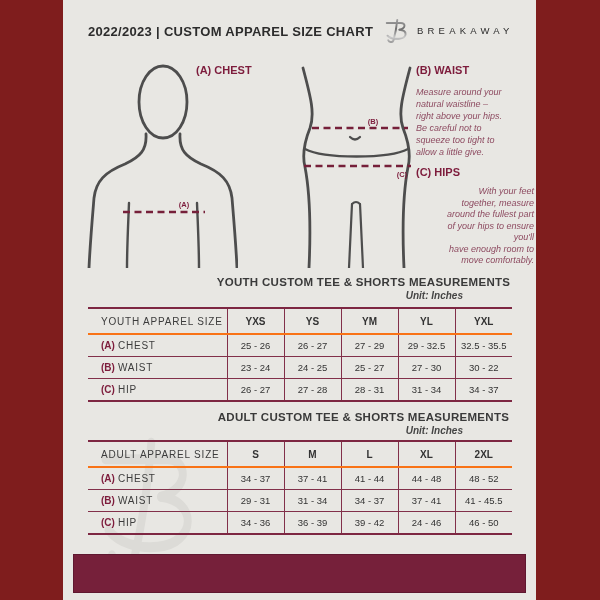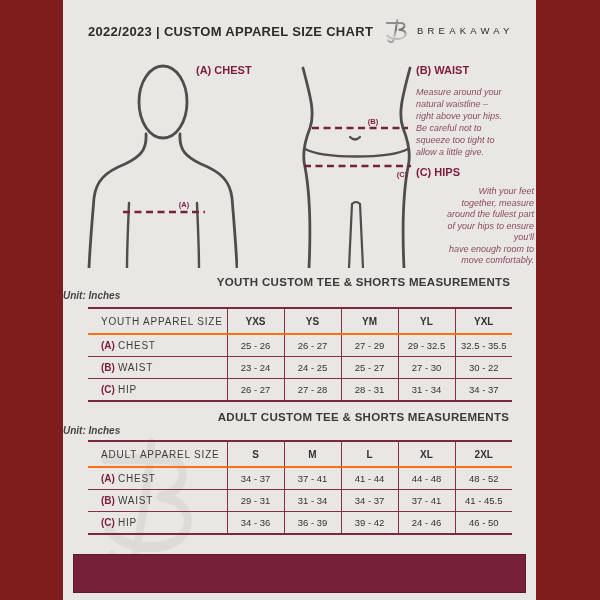--- a/index.html
+++ b/index.html
@@ -22,21 +22,21 @@
   .m-body.gray{color:#8d8b88;}
   .m-body.plum{color:#8d4a60;}
 
   .figure{position:absolute;}
   .fig-label{position:absolute;font-size:7.5px;font-weight:700;color:#7d1c3c;
              transform:translateX(-50%);white-space:nowrap;}
 
   
   .sec-title{position:absolute;left:16px;width:473px;text-align:center;font-size:11.5px;
              font-weight:700;color:#3a3a3a;letter-spacing:.3px;margin-left:48px;}
-  .sec-unit{position:absolute;left:0;width:400px;text-align:left;font-size:10px;
+  .sec-unit{position:absolute;left:0;width:400px;text-align:right;font-size:10px;
             font-weight:600;font-style:italic;color:#454545;}
 
   
   table.size{position:absolute;left:25px;width:424px;border-collapse:collapse;
              table-layout:fixed;background:transparent;z-index:2;}
   table.size{border-top:2px solid #7d2742;border-bottom:2px solid #7d2742;}
   table.size col.c-label{width:139px;}
   table.size th{height:24px;font-size:10px;font-weight:700;color:#333;padding:0;}
   table.size th.label-col{font-weight:400;color:#3c3c3c;letter-spacing:.8px;
                           text-align:left;padding-left:13px;font-size:10px;}

